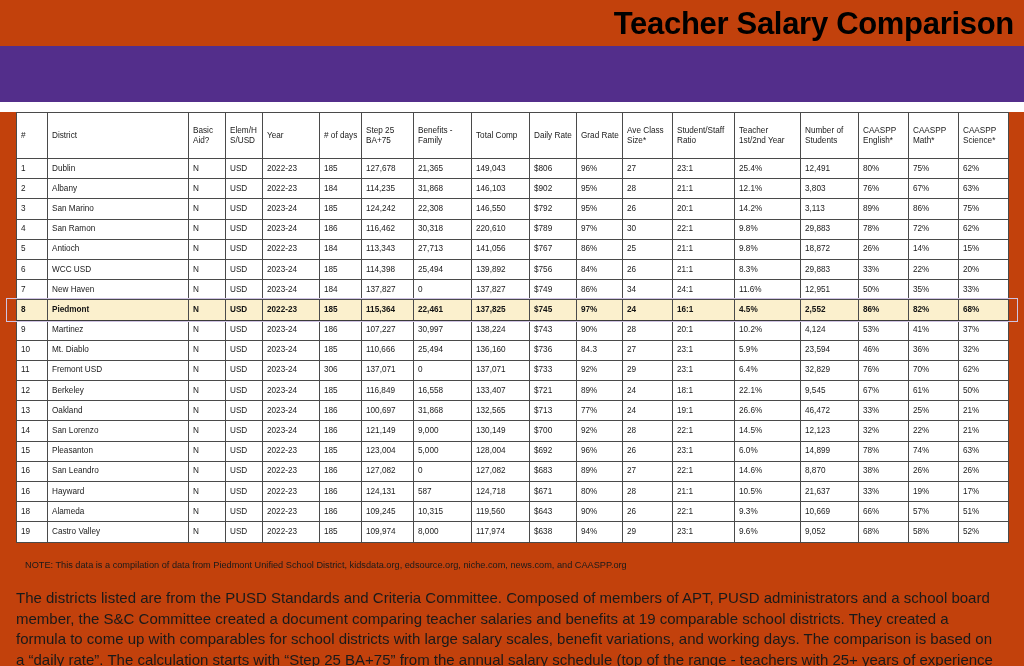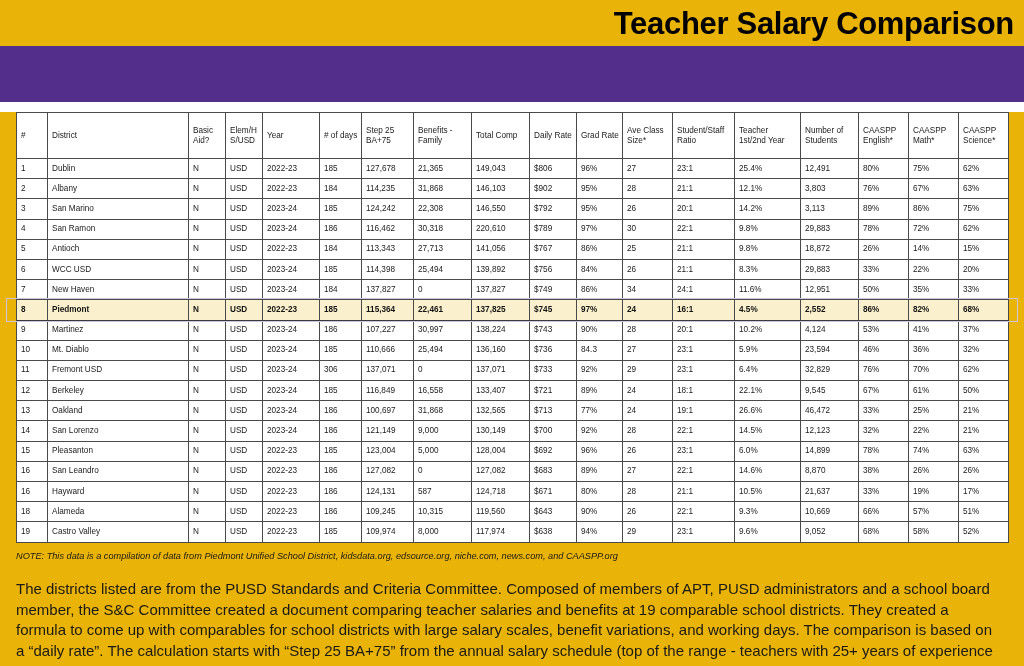--- a/index.html
+++ b/index.html
@@ -12,21 +12,21 @@
     height: 666px;
     background: #ffffff;
     font-family: "Liberation Sans", sans-serif;
     color: #1a1a1a;
     overflow: hidden;
   }
   .page {
     position: relative;
     width: 1024px;
     height: 666px;
-    background: #eab308;
+    background: #c2410c;
   }
 
   
   .title-zone {
     height: 46px;
     display: flex;
     align-items: center;
     justify-content: flex-end;
     padding-right: 10px;
   }
@@ -119,22 +119,21 @@
   col.c-sci      { width: 50px; }
 
   
   .notes {
     padding: 7px 16px 0 16px;
   }
   .note-line {
     font-size: 9.2px;
     line-height: 1.35;
     color: #1a1a1a;
-    margin: 0;
-    font-style: italic;
+    margin: 9px;
   }
   .note-para {
     font-size: 15px;
     line-height: 1.38;
     color: #1a1a1a;
     margin: 17px 0 0 0;
     width: 982px;
     text-align: left;
   }
 </style>

